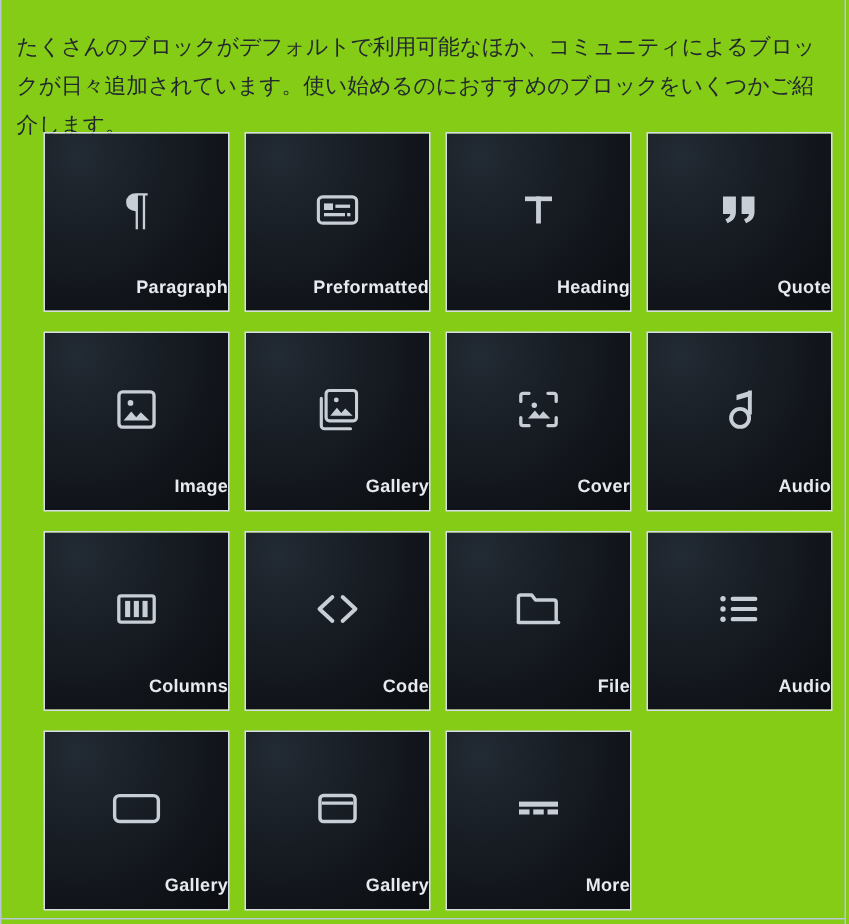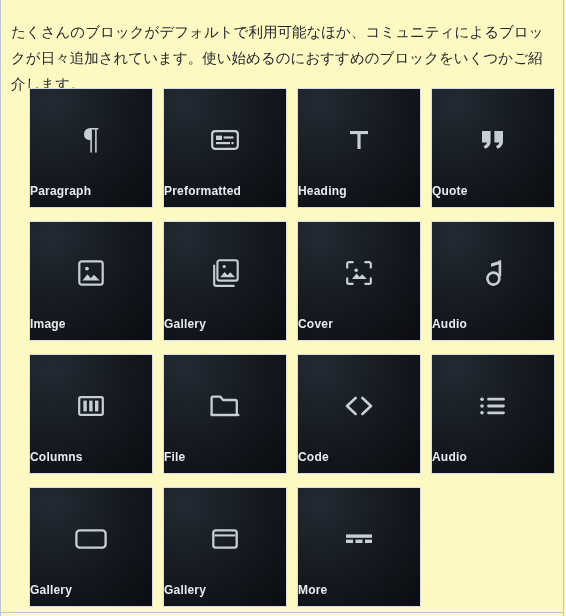--- a/index.html
+++ b/index.html
@@ -4,21 +4,21 @@
 <style>
   html, body {
     margin: 0;
     padding: 0;
     background: #ffffff;
   }
   #screen {
     position: relative;
     width: 566px;
     height: 616px;
-    background: #fef9c3;
+    background: #84cc16;
     overflow: hidden;
     font-family: "Liberation Sans", sans-serif;
   }
   
   #frame-left, #frame-right, #frame-bottom {
     position: absolute;
     background: #b9c6d6;
   }
   #frame-left  { left: 0px;   top: 0;     width: 1px;   height: 616px; }
   #frame-right { left: 563px; top: 0;     width: 1px;   height: 616px; }
@@ -74,21 +74,21 @@
     font-size: 29px;
     line-height: 1;
     color: #c8ced6;
   }
 
   .tile-label {
     position: absolute;
     left: 0;
     right: 0;
     bottom: 9px;
-    text-align: left;
+    text-align: right;
     font-size: 12px;
     font-weight: bold;
     color: #e7eaee;
     letter-spacing: .2px;
   }
 </style>
 </head>
 <body>
 
 <div id="screen">
@@ -200,36 +200,36 @@
           <rect x="5.4" y="5.6" width="3.4" height="10.8" fill="#c8ced6"></rect>
           <rect x="11.2" y="5.6" width="3.4" height="10.8" fill="#c8ced6"></rect>
           <rect x="17" y="5.6" width="3.4" height="10.8" fill="#c8ced6"></rect>
         </svg>
       </span>
       <span class="tile-label">Columns</span>
     </div>
 
     <div class="tile">
       <span class="tile-icon">
+        <svg width="32" height="22" viewBox="0 0 32 22" fill="none">
+          <path d="M12.6 3L4 11l8.6 8" stroke="#c8ced6" stroke-width="2.6" stroke-linecap="round" stroke-linejoin="round" fill="none"></path>
+          <path d="M19.4 3L28 11l-8.6 8" stroke="#c8ced6" stroke-width="2.6" stroke-linecap="round" stroke-linejoin="round" fill="none"></path>
+        </svg>
+      </span>
+      <span class="tile-label">Code</span>
+    </div>
+
+    <div class="tile">
+      <span class="tile-icon">
         <svg width="30" height="24" viewBox="0 0 30 24" fill="none">
           <path d="M1.6 21V4.2c0-.9.7-1.6 1.6-1.6h7.2l2.6 3.4h12.2c.9 0 1.6.7 1.6 1.6V21" stroke="#c8ced6" stroke-width="2.3" stroke-linejoin="round" fill="none"></path>
           <path d="M1.6 21h26.8" stroke="#c8ced6" stroke-width="2.3" stroke-linecap="round"></path>
         </svg>
       </span>
       <span class="tile-label">File</span>
-    </div>
-
-    <div class="tile">
-      <span class="tile-icon">
-        <svg width="32" height="22" viewBox="0 0 32 22" fill="none">
-          <path d="M12.6 3L4 11l8.6 8" stroke="#c8ced6" stroke-width="2.6" stroke-linecap="round" stroke-linejoin="round" fill="none"></path>
-          <path d="M19.4 3L28 11l-8.6 8" stroke="#c8ced6" stroke-width="2.6" stroke-linecap="round" stroke-linejoin="round" fill="none"></path>
-        </svg>
-      </span>
-      <span class="tile-label">Code</span>
     </div>
 
     <div class="tile">
       <span class="tile-icon">
         <svg width="28" height="22" viewBox="0 0 28 22" fill="none">
           <circle cx="3" cy="4.2" r="1.8" fill="#c8ced6"></circle>
           <circle cx="3" cy="11" r="1.8" fill="#c8ced6"></circle>
           <circle cx="3" cy="17.8" r="1.8" fill="#c8ced6"></circle>
           <rect x="8.2" y="2.8" width="17.6" height="2.8" rx="1.1" fill="#c8ced6"></rect>
           <rect x="8.2" y="9.6" width="17.6" height="2.8" rx="1.1" fill="#c8ced6"></rect>

